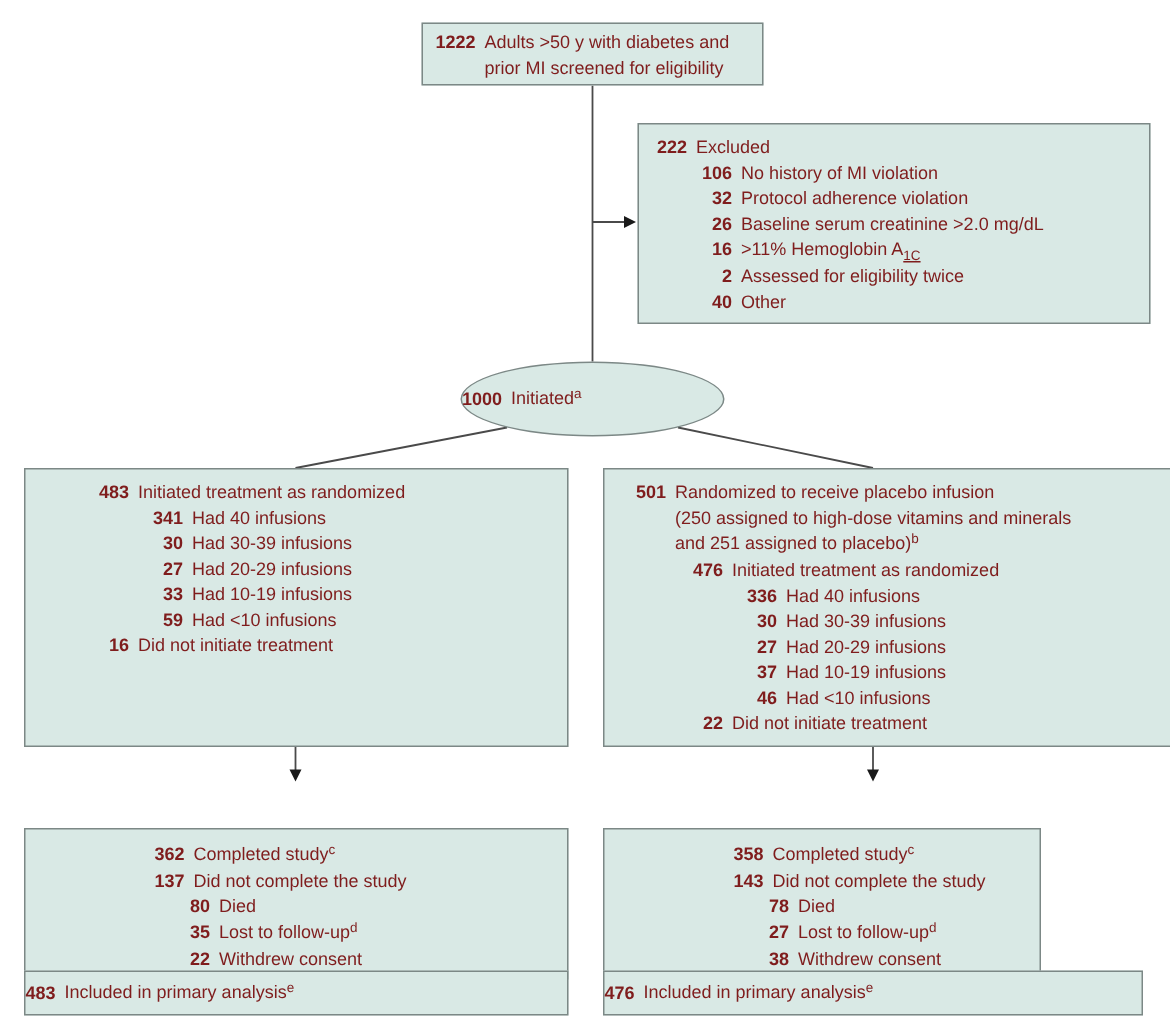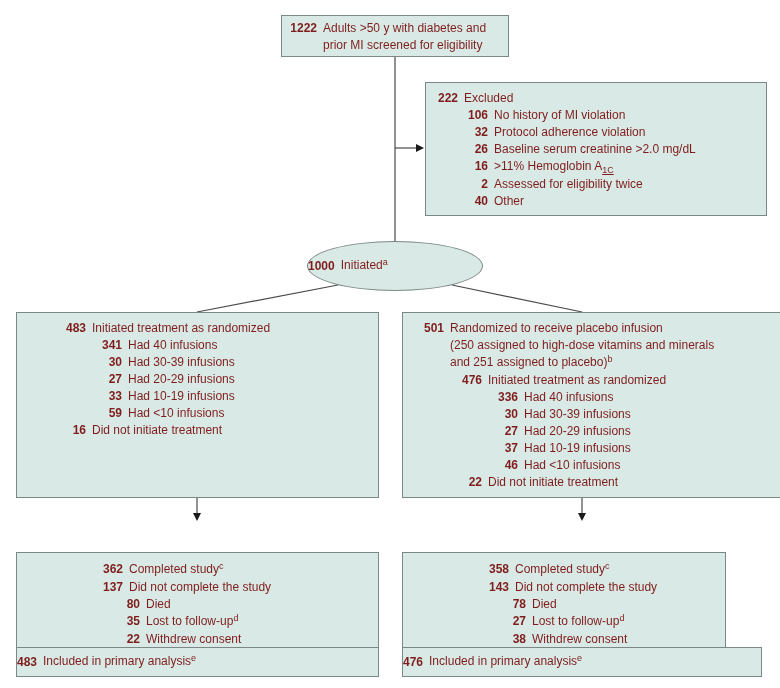--- a/index.html
+++ b/index.html
@@ -49,21 +49,21 @@
   .group-box { top: 312px; height: 186px; padding: 7px 4px 4px 8px; }
   #edta-group { left: 16px; width: 363px; }
   #placebo-group { left: 402px; width: 412px; padding-left: 18px; }
   .group-box .num { width: 29px; }
   .group-box .lvl1 { padding-left: 38px; }
   .group-box .lvl2 { padding-left: 74px; }
 
   
   .completion-box { top: 552px; height: 101px; padding: 8px 4px 4px 84px; }
   #edta-completion { left: 16px; width: 363px; }
-  #placebo-completion { left: 402px; width: 324px; }
+  #placebo-completion { left: 402px; width: 292px; }
   .completion-box .num { width: 28px; }
   .completion-box .lvl1 { padding-left: 17px; }
 
   
   .primary-box { top: 647px; height: 30px; display: flex; align-items: center; justify-content: center; }
   #edta-primary { left: 16px; width: 363px; }
   #placebo-primary { left: 402px; width: 360px; }
   .primary-box .num { width: auto; }
 </style>
 </head>

